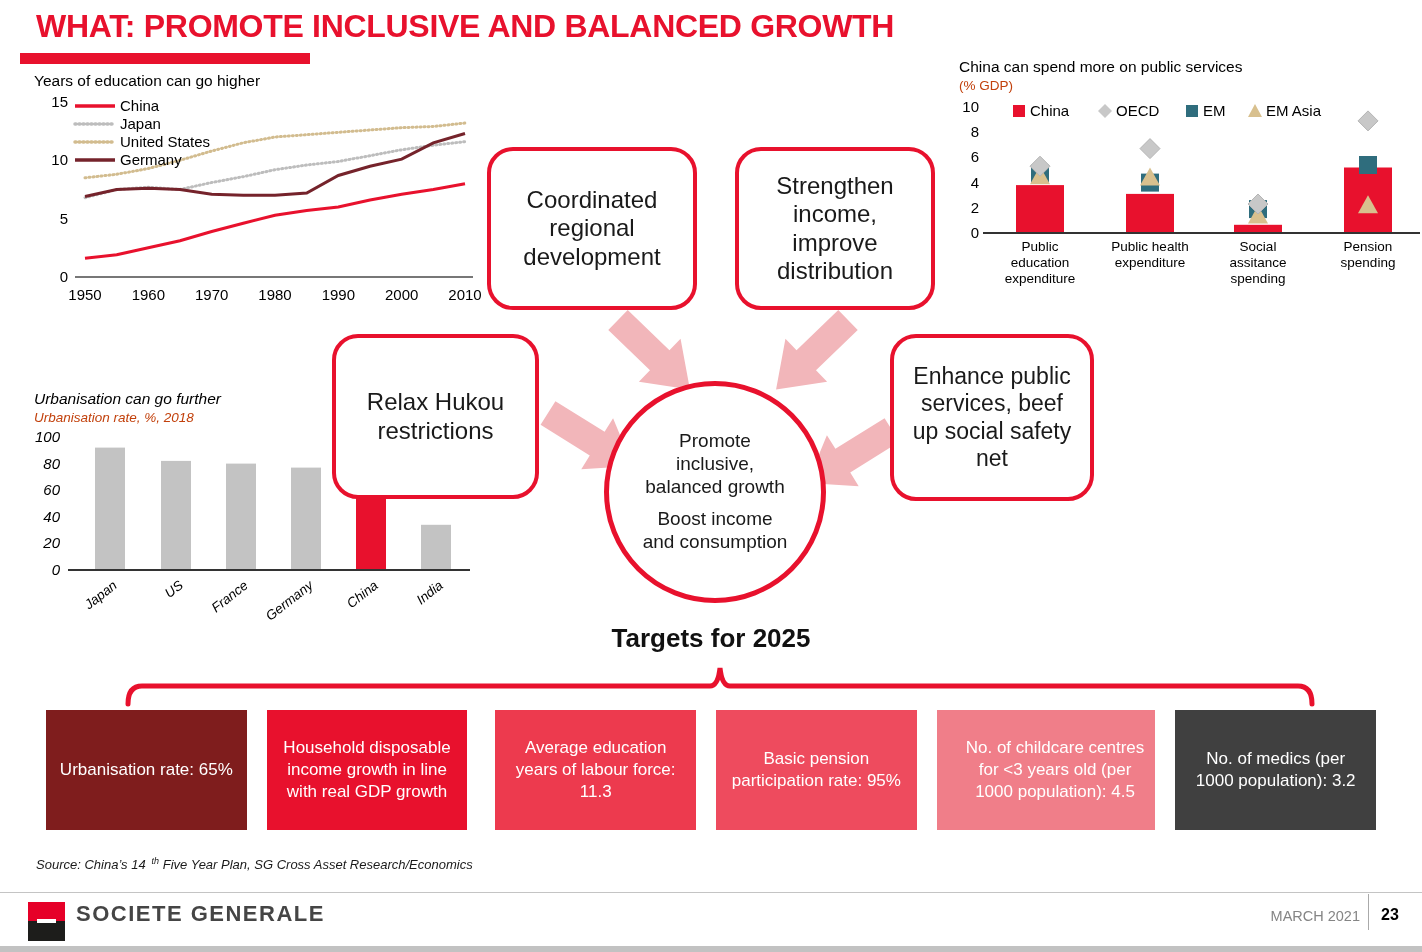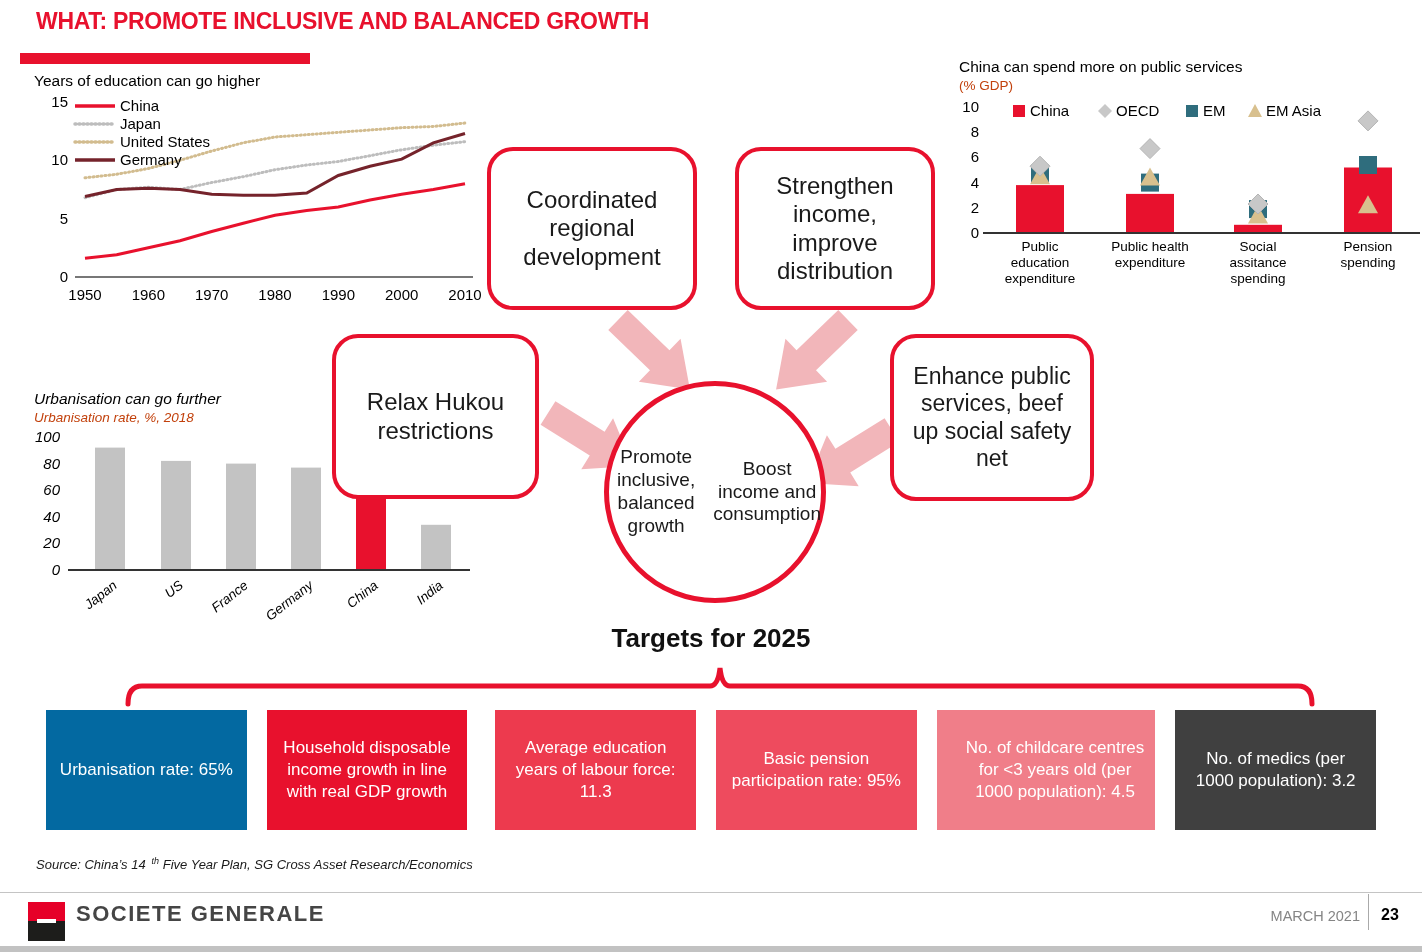--- a/index.html
+++ b/index.html
@@ -1,35 +1,35 @@
 <!DOCTYPE html>
 <html><head>
 <meta charset="utf-8">
 <style>
   html,body{margin:0;padding:0;background:#fff;}
   body{font-family:"Liberation Sans","DejaVu Sans",sans-serif;}
   #slide{position:relative;width:1422px;height:952px;background:#fff;overflow:hidden;}
 
   
-  .slide-title{position:absolute;left:36px;top:8px;font-size:23px;font-weight:800;color:#e8112d;letter-spacing:-0.3px;white-space:nowrap;}
+  .slide-title{position:absolute;left:36px;top:8px;font-size:32px;font-weight:800;color:#e8112d;letter-spacing:-0.3px;white-space:nowrap;}
   .title-bar{position:absolute;left:20px;top:53px;width:290px;height:11px;background:#e8112d;}
 
   
   .chart-title{font-size:15.5px;color:#000;margin:0 0 2px 4px;}
   .chart-sub{font-size:13.5px;color:#c2410c;margin:0 0 0 4px;}
   #edu-chart{position:absolute;left:30px;top:72px;width:462px;}
   #pub-chart{position:absolute;left:955px;top:58px;width:467px;}
   #urb-chart{position:absolute;left:30px;top:390px;width:445px;font-style:italic;}
   svg text.tick{font-size:15px;fill:#000;font-family:"Liberation Sans",sans-serif;}
   svg text.leg{font-size:15px;fill:#000;font-family:"Liberation Sans",sans-serif;}
   svg text.cat{font-size:13.5px;fill:#000;font-family:"Liberation Sans",sans-serif;}
 
   
   .dg-box{position:absolute;background:#fff;border:4px solid #e8112d;border-radius:26px;display:flex;align-items:center;justify-content:center;text-align:center;font-size:24px;color:#1a1a1a;line-height:1.18;padding:0 14px;box-sizing:border-box;z-index:2;}
-  #dg-circle{position:absolute;left:604px;top:381px;width:222px;height:222px;border:5px solid #e8112d;border-radius:50%;background:#fff;display:flex;flex-direction:row;align-items:center;justify-content:center;gap:10px;text-align:center;z-index:2;box-sizing:border-box;}
+  #dg-circle{position:absolute;left:604px;top:381px;width:222px;height:222px;border:5px solid #e8112d;border-radius:50%;background:#fff;display:flex;flex-direction:column;align-items:center;justify-content:center;gap:10px;text-align:center;z-index:2;box-sizing:border-box;}
   #dg-circle p{margin:0;font-size:19px;color:#1a1a1a;line-height:1.2;max-width:152px;}
   #arrow-layer{position:absolute;left:300px;top:290px;width:850px;height:300px;z-index:1;}
 
   
   #targets-heading{position:absolute;left:0;top:623px;width:1422px;text-align:center;font-size:26px;font-weight:bold;color:#111;}
   #bracket{position:absolute;left:122px;top:660px;}
   #target-row{position:absolute;left:46px;top:710px;width:1330px;display:flex;gap:20px;}
   .target-box{flex:1;height:120px;display:flex;align-items:center;justify-content:center;text-align:center;color:#fff;font-size:17px;line-height:1.3;padding:0 10px;box-sizing:border-box;}
 
   
@@ -177,21 +177,21 @@
   <div id="dg-circle">
     <p>Promote inclusive, balanced growth</p>
     <p>Boost income and consumption</p>
   </div>
 
   <div id="targets-heading">Targets for 2025</div>
   <svg id="bracket" width="1196" height="48">
     <path d="M6 44 Q6 26 20 26 L588 26 Q596 26 598 8 Q600 26 608 26 L1176 26 Q1190 26 1190 44" fill="none" stroke="#e8112d" stroke-width="5" stroke-linecap="round"></path>
   </svg>
   <div id="target-row">
-    <div class="target-box" style="background: #0369a1;">Urbanisation rate: 65%</div>
+    <div class="target-box" style="background: #7f1d1d;">Urbanisation rate: 65%</div>
     <div class="target-box" style="background: rgb(232, 17, 45);">Household disposable income growth in line with real GDP growth</div>
     <div class="target-box" style="background: rgb(237, 58, 78); margin-left: 8px;">Average education years of labour force: 11.3</div>
     <div class="target-box" style="background: rgb(238, 75, 94);">Basic pension participation rate: 95%</div>
     <div class="target-box" style="background: rgb(240, 126, 137); padding-left: 28px;">No. of childcare centres for &lt;3 years old (per 1000 population): 4.5</div>
     <div class="target-box" style="background: #404040;">No. of medics (per 1000 population): 3.2</div>
   </div>
 
   <div id="source-line"><span>Source: China’s 14</span><sup>th</sup><span> Five Year Plan, SG Cross Asset Research/Economics</span></div>
 
   <div id="footer-rule"></div>

